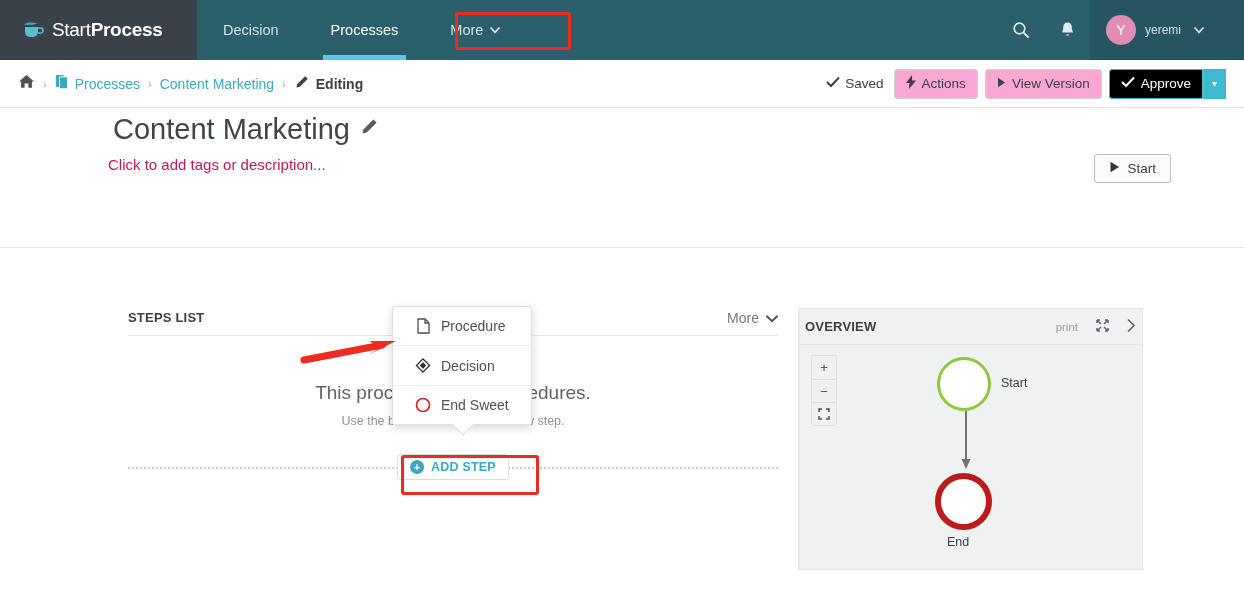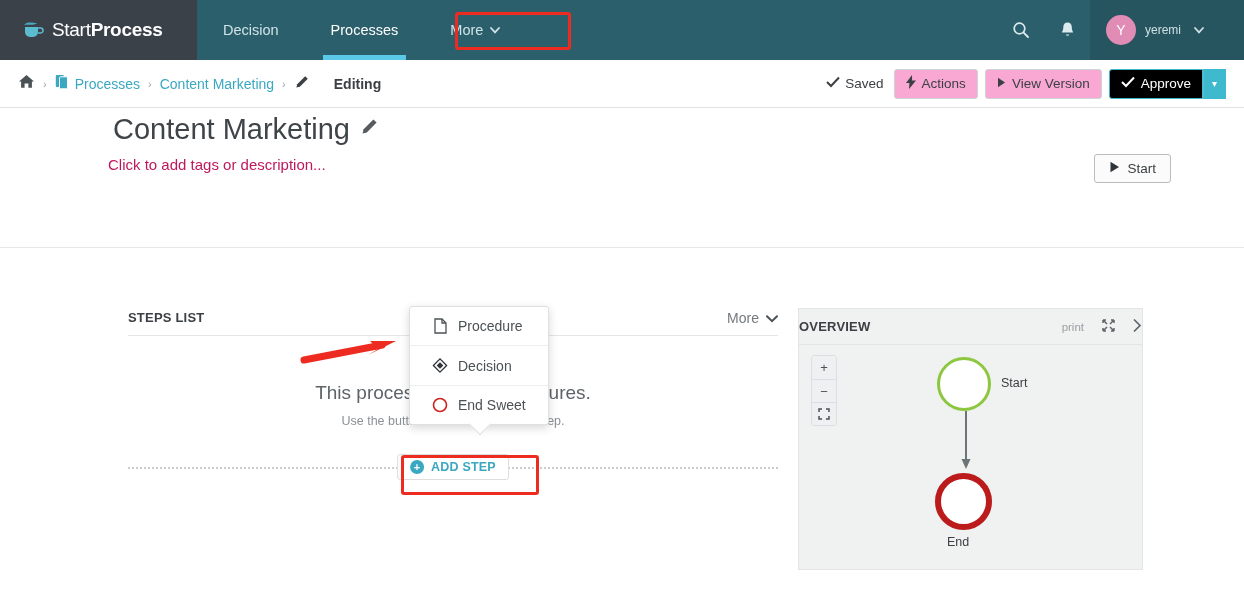--- a/index.html
+++ b/index.html
@@ -62,21 +62,21 @@
 
   
   .crumbbar {
     position:absolute; left:0; top:60px; width:1244px; height:48px;
     background:#fff; border-bottom:1px solid #e2e2e2;
     display:flex; align-items:center; padding:0 18px;
   }
   .crumbs { display:flex; align-items:center; gap:8px; font-size:14px; }
   .crumb-link { color:#3aa8c1; cursor:pointer; display:flex; align-items:center; gap:6px; }
   .crumb-sep { color:#9aa3a8; font-size:11px; }
-  .crumb-cur { color:#3c4044; font-weight:bold; display:flex; align-items:center; gap:25px; }
+  .crumb-cur { color:#3c4044; font-weight:bold; display:flex; align-items:center; gap:7px; }
   .crumb-home { color:#4b5256; font-size:16px; cursor:pointer; }
 
   .crumb-actions { margin-left:auto; display:flex; align-items:center; gap:0px; }
   .saved { color:#3c4044; font-size:13.5px; margin-right:10px; display:flex; align-items:center; gap:5px;}
   .btn {
     border:1px solid #cfd3d6; background:#f9a8d4; color:#3c4044;
     font-size:13.5px; padding:6px 11px; border-radius:3px; cursor:pointer;
     display:flex; align-items:center; gap:6px; height:30px; white-space:nowrap;
   }
   .btn + .btn { margin-left:7px; }
@@ -136,21 +136,21 @@
     padding:5px 12px; display:flex; align-items:center; gap:7px;
     color:#3aa8c1; font-size:12.5px; font-weight:bold; letter-spacing:.2px; cursor:pointer;
   }
   .plus-circle {
     width:14px; height:14px; border-radius:50%; background:#3aa8c1; color:#fff;
     font-size:11px; line-height:14px; text-align:center; font-weight:bold;
   }
 
   
   .dropdown {
-    position:absolute; left:409px; top:306px; width:140px;
+    position:absolute; left:392px; top:306px; width:140px;
     background:#fff; border:1px solid #e0e0e0; border-radius:3px;
     box-shadow:0 3px 10px rgba(0,0,0,.16); z-index:40;
   }
   .dd-item {
     display:flex; align-items:center; gap:10px; padding:11px 0 11px 22px;
     font-size:14px; color:#4b5155; cursor:pointer;
   }
   .dd-item + .dd-item { border-top:1px solid #eeeeee; }
   .dd-arrow {
     position:absolute; left:62px; bottom:-8px; width:16px; height:16px;
@@ -161,21 +161,21 @@
 
   
   .red-arrow { position:absolute; left:300px; top:335px; z-index:50; pointer-events:none; }
 
   
   .overview {
     position:absolute; left:798px; top:308px; width:345px; height:262px;
     background:#f0f1f1; border:1px solid #e3e4e5;
   }
   .ov-head {
-    height:36px; display:flex; align-items:center; padding:0 0;
+    height:36px; display:flex; align-items:center; padding:0 6px;
     border-bottom:1px solid #e3e4e5; background:#f0f1f1;
   }
   .ov-title { font-size:13px; font-weight:bold; color:#3c4044; letter-spacing:.2px; }
   .ov-tools { margin-left:auto; display:flex; align-items:center; gap:18px; }
   .ov-print { font-size:11.5px; color:#9aa0a4; cursor:pointer; }
   .ov-ico { color:#5f666a; font-size:12px; cursor:pointer; }
   .ov-canvas { position:relative; height:224px; background:#f0f1f1; }
   .zoomctl {
     position:absolute; left:12px; top:10px; width:26px;
     border:1px solid #dcdfe1; border-radius:3px; background:#eef0f1; overflow:hidden;

